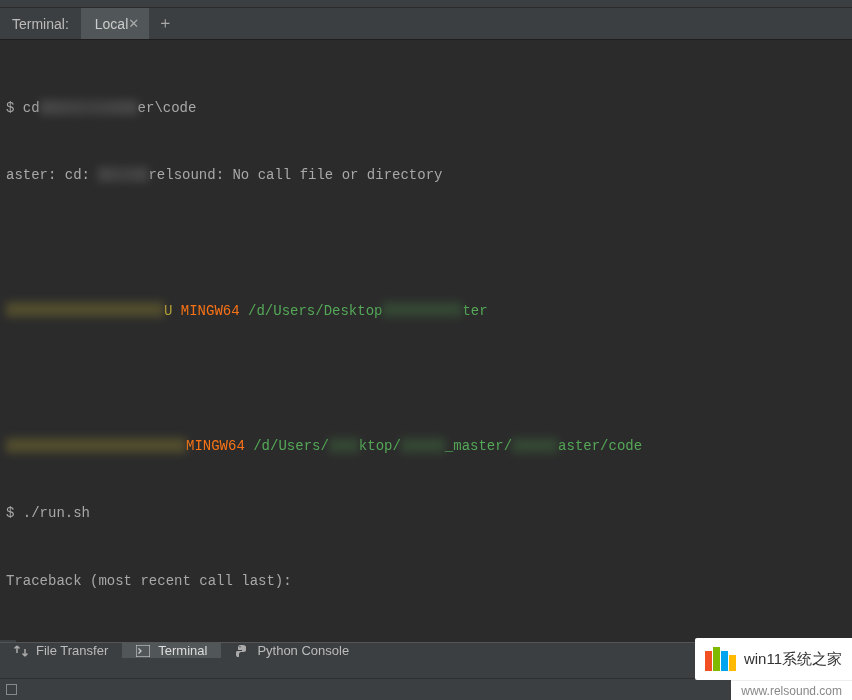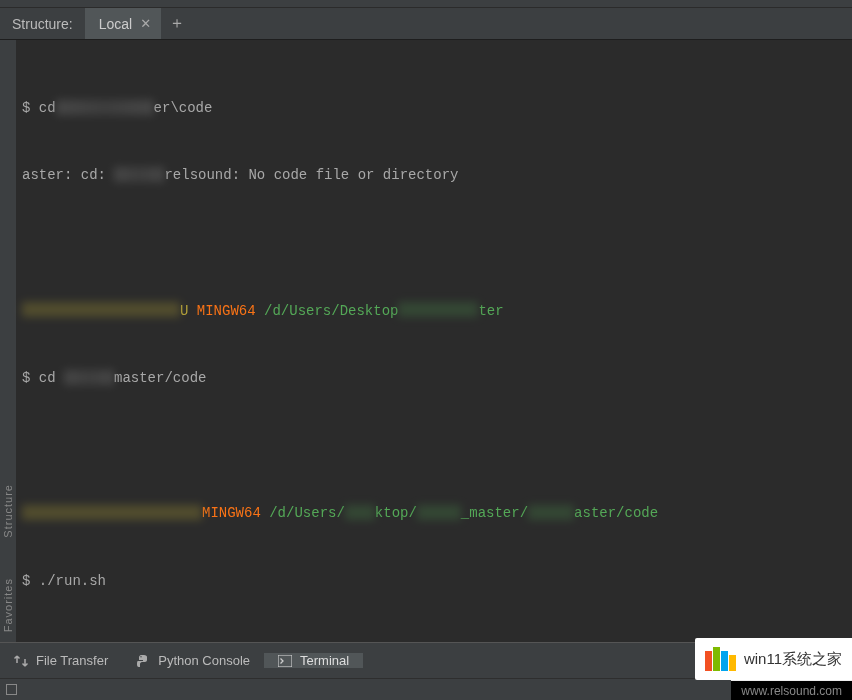--- a/index.html
+++ b/index.html
@@ -34,21 +34,20 @@
     font-size: 14px;
   }
   .tab {
     display: flex;
     align-items: center;
     padding: 0 10px 0 14px;
     background: #515658;
     color: #cccccc;
     font-family: 'Segoe UI', Arial, sans-serif;
     font-size: 14px;
-    gap: 8px;
     cursor: pointer;
   }
   .tab-close {
     color: #aaaaaa;
     font-size: 13px;
     cursor: pointer;
     line-height: 1;
   }
   .tab-add {
     display: flex;
@@ -60,21 +59,20 @@
     cursor: pointer;
   }
   .terminal-body {
     padding: 18px 6px 6px 6px;
     line-height: 2.4;
     background: #2b2b2b;
     height: 600px;
     white-space: pre;
     font-size: 14px;
     position: relative;
-    margin-left: 16px;
   }
   .line { position: relative; height: 34px; display: flex; align-items: center; }
   .redact {
     display: inline-block;
     height: 15px;
     background: #2b2b2b;
     filter: blur(4px);
     background-image: linear-gradient(90deg, #5a5a5a 0%, #4a4a4a 50%, #5a5a5a 100%);
     opacity: 0.6;
     vertical-align: middle;
@@ -110,21 +108,21 @@
   }
   .bottom-bar {
     position: absolute;
     left: 0;
     right: 0;
     bottom: 22px;
     height: 36px;
     background: #3c3f41;
     border-top: 1px solid #555;
     display: flex;
-    align-items: center;
+    align-items: flex-start;
     font-family: 'Segoe UI', Arial, sans-serif;
     font-size: 13px;
   }
   .bottom-item {
     display: flex;
     align-items: center;
     padding: 0 14px;
     gap: 8px;
     color: #bbbbbb;
     cursor: pointer;
@@ -169,56 +167,55 @@
   .wm-sq { width: 7px; height: 16px; }
   .wm-sq.s1 { background: #f25022; height: 20px; margin-top: 4px;}
   .wm-sq.s2 { background: #7fba00; height: 24px;}
   .wm-sq.s3 { background: #00a4ef; height: 20px; margin-top: 4px;}
   .wm-sq.s4 { background: #ffb900; height: 16px; margin-top: 8px;}
   .wm-sub {
     position: absolute;
     right: 0;
     bottom: 0;
     height: 20px;
-    background: #000000;
+    background: #ffffff;
     display: flex;
     align-items: center;
     padding: 0 10px;
     font-size: 12px;
     color: #888;
     font-family: Arial, sans-serif;
     z-index: 10;
     border-top: 1px solid #eee;
   }
 </style>
 </head>
 <body>
 
 <div class="top-bar"></div>
 
 <div class="tab-row">
-  <div class="terminal-label">Structure:</div>
+  <div class="terminal-label">Terminal:</div>
   <div class="tab">
     <span>Local</span>
     <span class="tab-close">✕</span>
   </div>
   <div class="tab-add">＋</div>
 </div>
 
 <div class="left-sidebar">
   <div class="side-label">Structure</div>
   <div class="side-label">Favorites</div>
 </div>
 
 <div class="terminal-body">
 <div class="line"><span class="gray"><span>$ cd</span><span class="redact" style="width:98px"></span><span>er\code</span></span></div>
-<div class="line"><span class="gray"><span>aster: cd: </span><span class="redact" style="width:50px"></span><span>relsound</span><span>: No code file or directory</span></span></div>
+<div class="line"><span class="gray"><span>aster: cd: </span><span class="redact" style="width:50px"></span><span>relsound</span><span>: No call file or directory</span></span></div>
 <div class="line"></div>
 <div class="line"><span class="yel"><span class="redact" style="width:158px;background-image:linear-gradient(90deg,#6b6330,#6b6330)"></span><span>U </span></span><span class="pur">MINGW64 </span><span class="grn"><span>/d/Users/Desktop</span><span class="redact" style="width:80px;background-image:linear-gradient(90deg,#3a5a3a,#3a5a3a)"></span><span>ter</span></span></div>
-<div class="line"><span class="gray"><span>$ cd </span><span class="redact" style="width:50px"></span><span>master/code</span></span></div>
 <div class="line"></div>
 <div class="line"><span class="yel"><span class="redact" style="width:180px;background-image:linear-gradient(90deg,#6b6330,#6b6330)"></span></span><span class="pur">MINGW64 </span><span class="grn"><span>/d/Users/</span><span class="redact" style="width:30px;background-image:linear-gradient(90deg,#3a5a3a,#3a5a3a)"></span><span>ktop/</span><span class="redact" style="width:44px;background-image:linear-gradient(90deg,#3a5a3a,#3a5a3a)"></span><span>_master/</span><span class="redact" style="width:46px;background-image:linear-gradient(90deg,#3a5a3a,#3a5a3a)"></span><span>aster/code</span></span></div>
 <div class="line"><span class="gray">$ ./run.sh</span></div>
 <div class="line"><span class="gray">Traceback (most recent call last):</span></div>
 <div class="line"></div>
 
 
 
 
 
@@ -228,38 +225,38 @@
 
 <div class="bottom-bar">
   <div class="bottom-item">
     <span class="bottom-icon">
       <svg width="14" height="14" viewBox="0 0 14 14">
           <path d="M3 2 L3 9 M3 2 L0.5 4.5 M3 2 L5.5 4.5 M11 12 L11 5 M11 12 L8.5 9.5 M11 12 L13.5 9.5" stroke="#aaa" stroke-width="1.5" fill="none"></path>
         </svg>
     </span>
     <span>File Transfer</span>
   </div>
+  <div class="bottom-item active">
+    <span class="bottom-icon">
+      <svg width="14" height="12" viewBox="0 0 14 12">
+          <rect x="0" y="0" width="14" height="12" fill="none" stroke="#ccc" stroke-width="1.2"></rect>
+          <path d="M2.5 3.5 L5 6 L2.5 8.5" stroke="#ccc" stroke-width="1.3" fill="none"></path>
+        </svg>
+    </span>
+    <span>Terminal</span>
+  </div>
   <div class="bottom-item">
     <span class="bottom-icon">
       <svg width="14" height="14" viewBox="0 0 14 14">
           <path d="M6 1 C3 1 3 3 3 4 L3 6 L7 6 L7 7 L2 7 C1 7 1 9 1 10 C1 11 1 13 3 13 L4 13 L4 10 C4 9 5 8 6 8 L9 8 C10 8 11 7 11 6 L11 3 C11 2 10 1 8 1 Z" fill="#aaa"></path>
           <circle cx="5" cy="2.7" r="0.7" fill="#3c3f41"></circle>
         </svg>
     </span>
     <span>Python Console</span>
   </div>
-  <div class="bottom-item active">
-    <span class="bottom-icon">
-      <svg width="14" height="12" viewBox="0 0 14 12">
-          <rect x="0" y="0" width="14" height="12" fill="none" stroke="#ccc" stroke-width="1.2"></rect>
-          <path d="M2.5 3.5 L5 6 L2.5 8.5" stroke="#ccc" stroke-width="1.3" fill="none"></path>
-        </svg>
-    </span>
-    <span>Terminal</span>
-  </div>
 </div>
 
 <div class="status-strip">
   <div class="status-sq"></div>
 </div>
 
 <div class="watermark">
   <div class="wm-logo">
     <div class="wm-sq s1"></div>
       <div class="wm-sq s2"></div>

